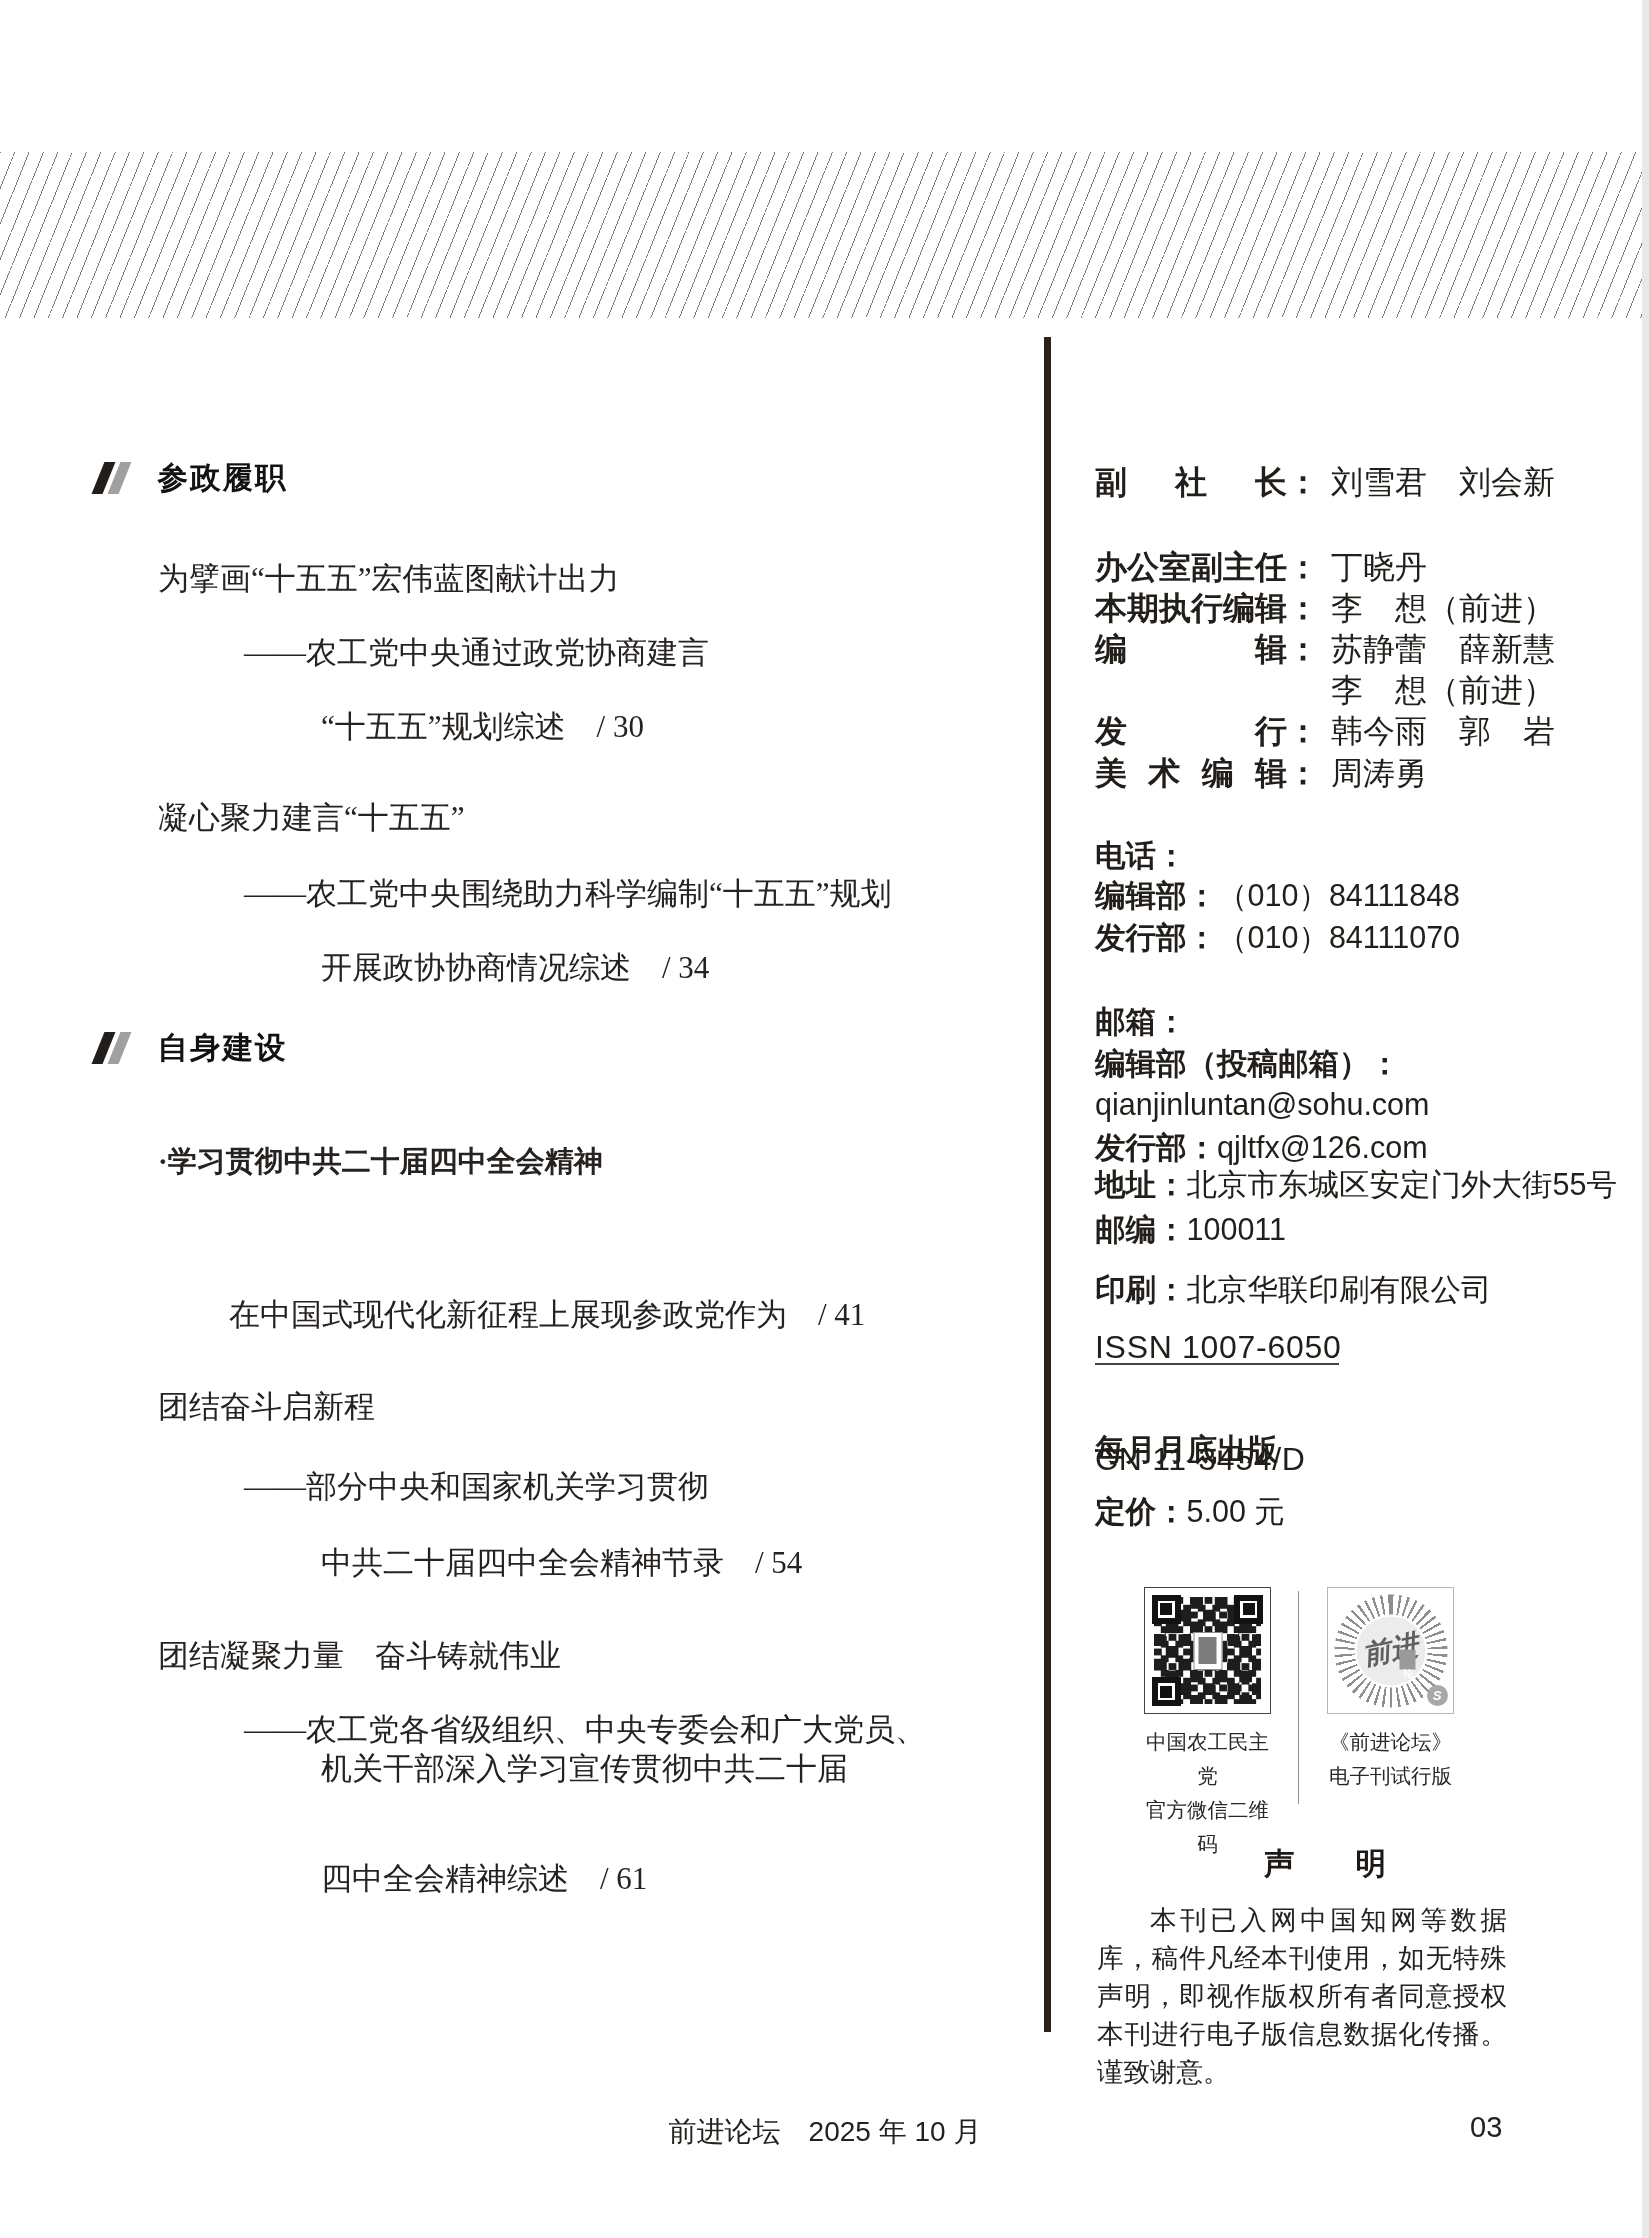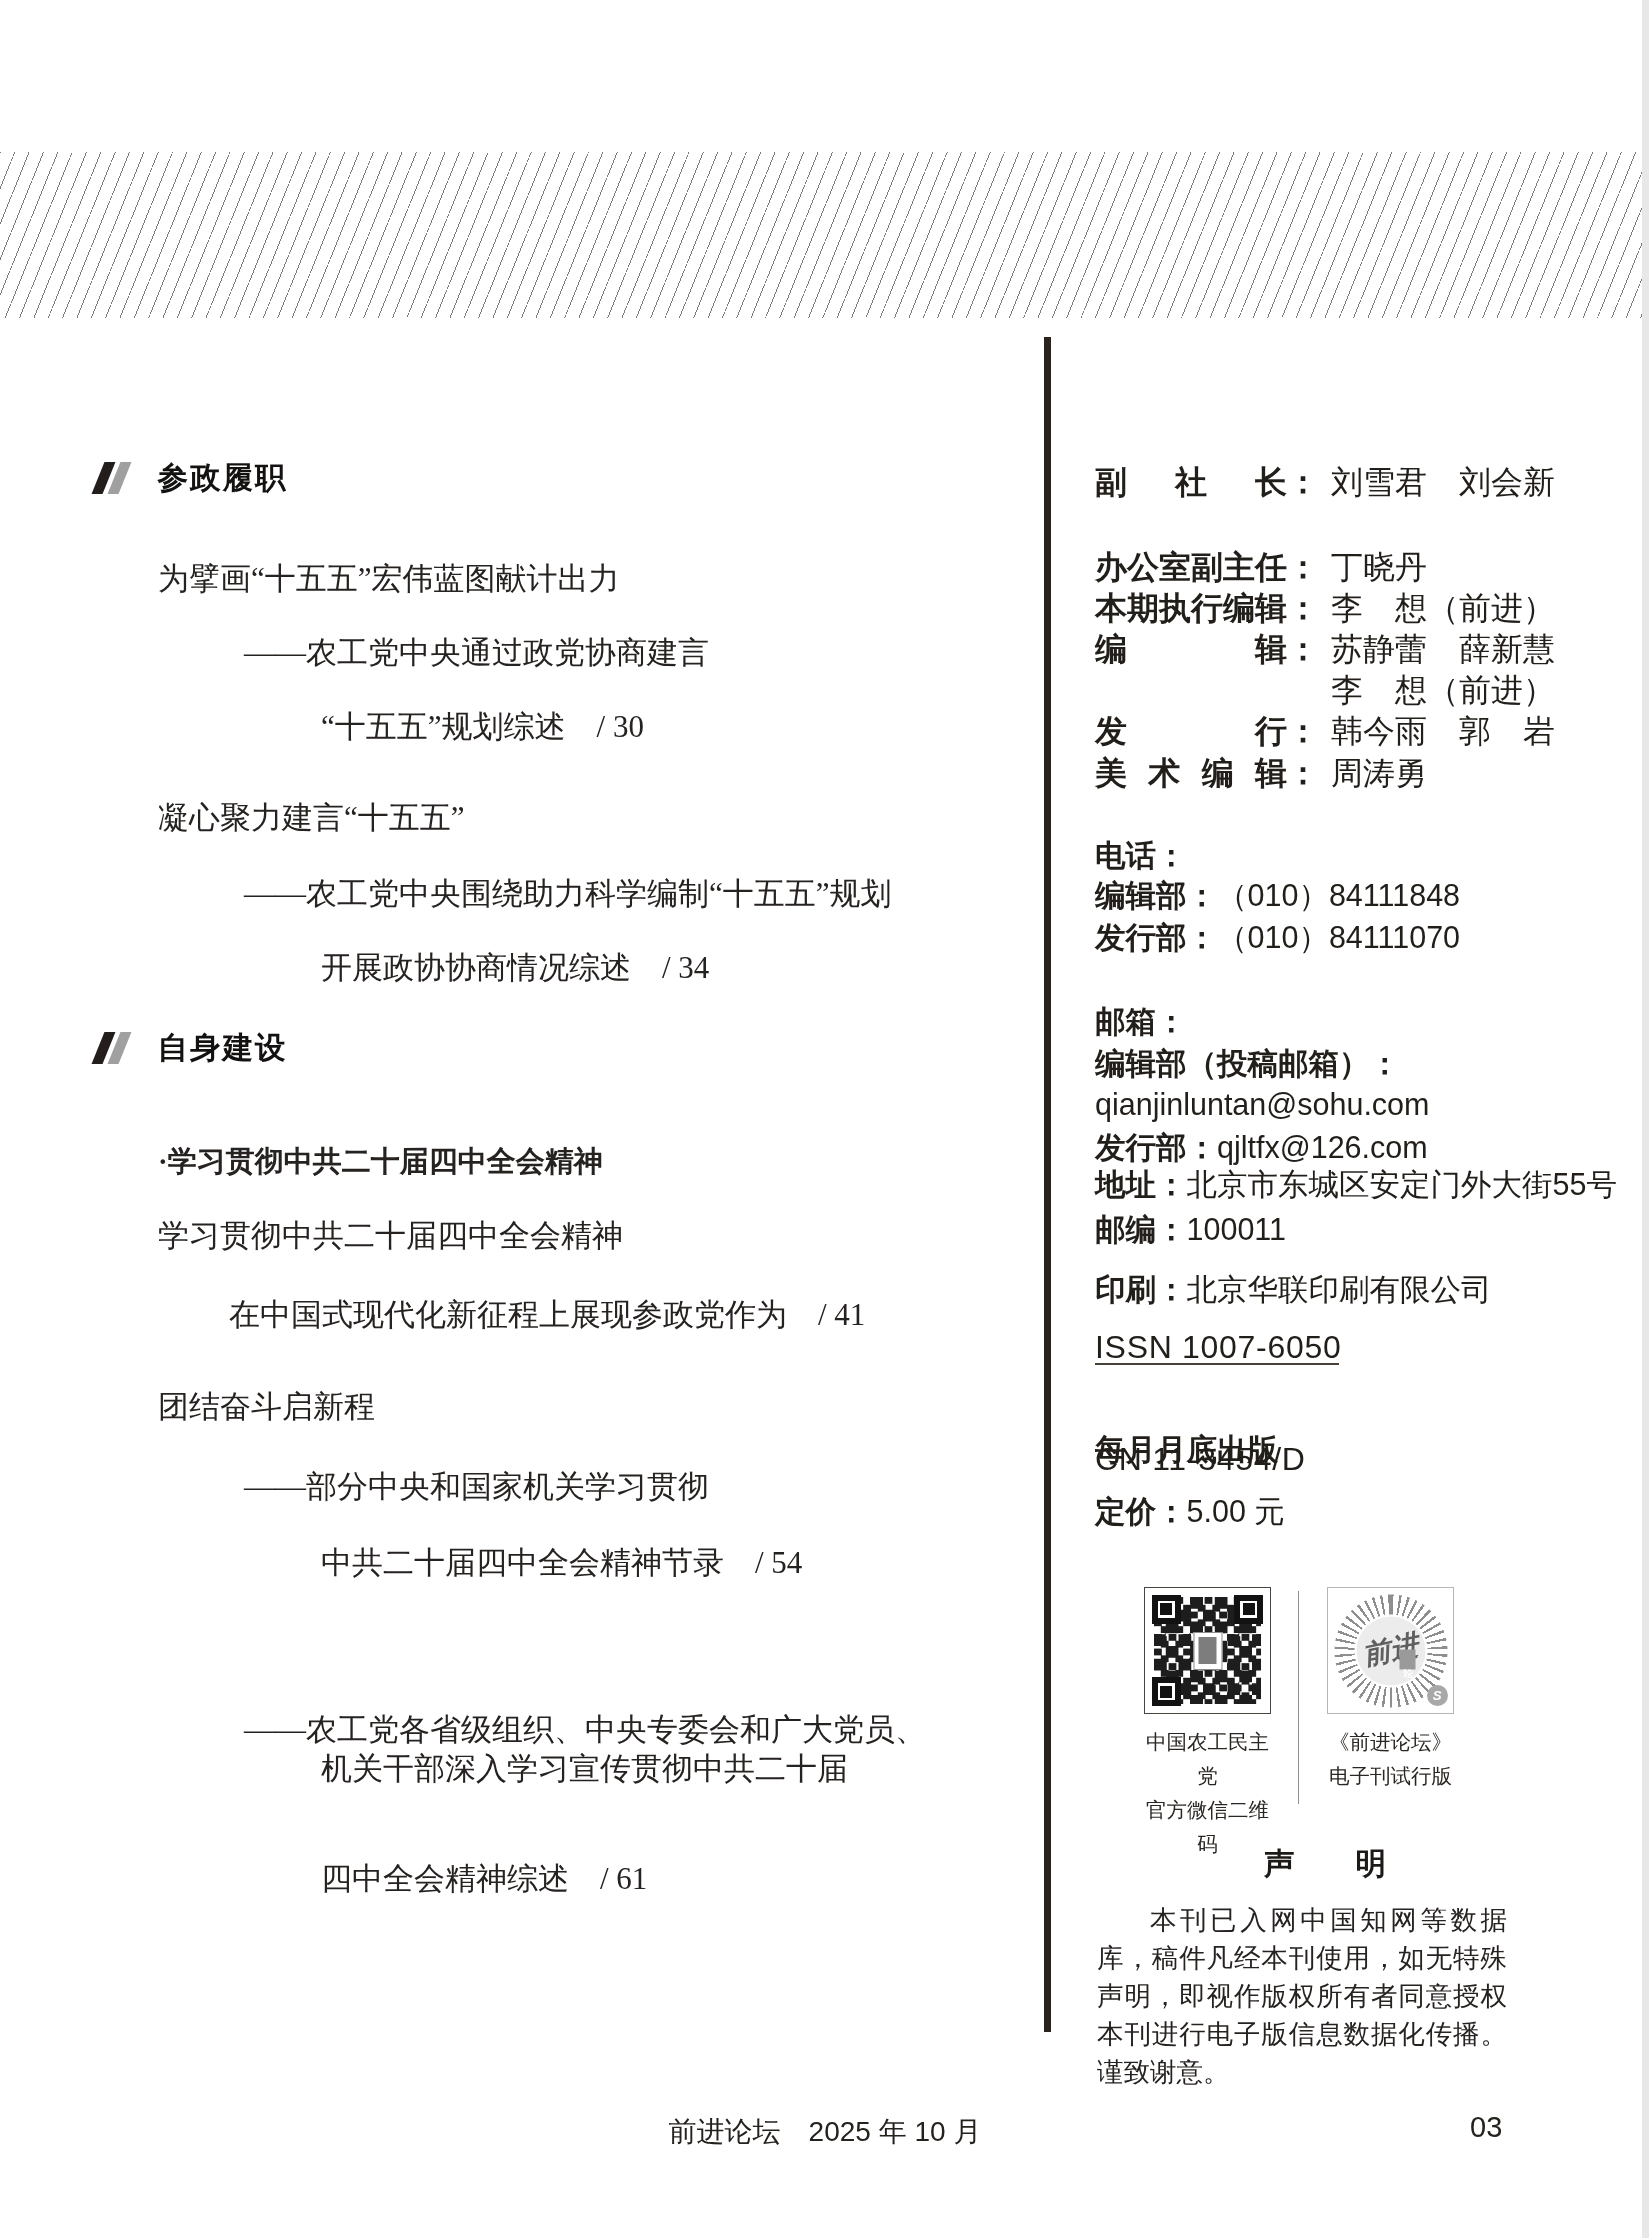--- a/index.html
+++ b/index.html
@@ -108,27 +108,27 @@
   <div class="sec-header" style="top:1029px">
     <span class="slash-icon">
         <i class="s1"></i>
         <i class="s2"></i>
       </span>
     <span class="sec-label">自身建设</span>
   </div>
 
   <div class="toc-line ind0 toc-bold" style="top:1142px">·学习贯彻中共二十届四中全会精神</div>
 
-  <div class="toc-line ind0" style="top:1217px">学习贯彻中共二十届四中全会精神</div>
   <div class="toc-line ind1b" style="top:1296px">在中国式现代化新征程上展现参政党作为　/ 41</div>
 
   <div class="toc-line ind0" style="top:1388px">团结奋斗启新程</div>
   <div class="toc-line ind1" style="top:1468px">——部分中央和国家机关学习贯彻</div>
   <div class="toc-line ind2" style="top:1544px">中共二十届四中全会精神节录　/ 54</div>
 
+  <div class="toc-line ind0" style="top:1637px">团结凝聚力量　奋斗铸就伟业</div>
   <div class="toc-line ind1" style="top:1711px">——农工党各省级组织、中央专委会和广大党员、</div>
   <div class="toc-line ind2" style="top:1750px">机关干部深入学习宣传贯彻中共二十届</div>
   <div class="toc-line ind2" style="top:1860px">四中全会精神综述　/ 61</div>
 
   <div class="vbar"></div>
 
   <div class="mrow" style="top:461px">
     <span class="mlabel">副社长</span><span class="mcolon">：</span><span class="mvalue">刘雪君　刘会新</span>
   </div>
   <div class="mrow" style="top:546px">

